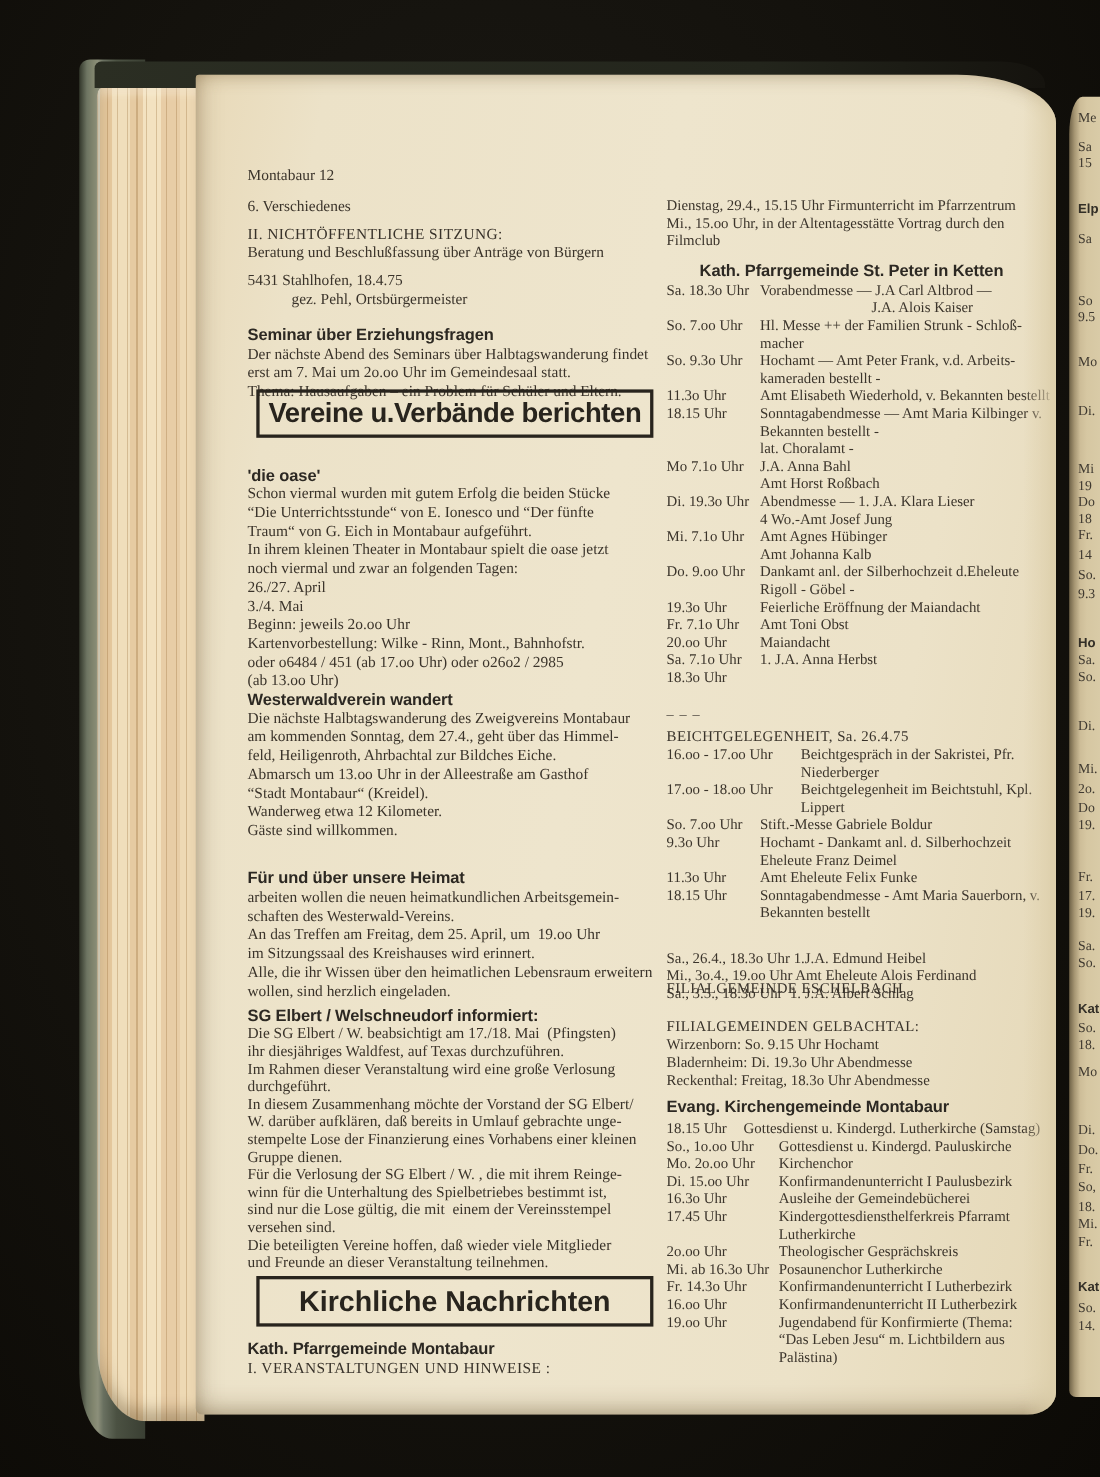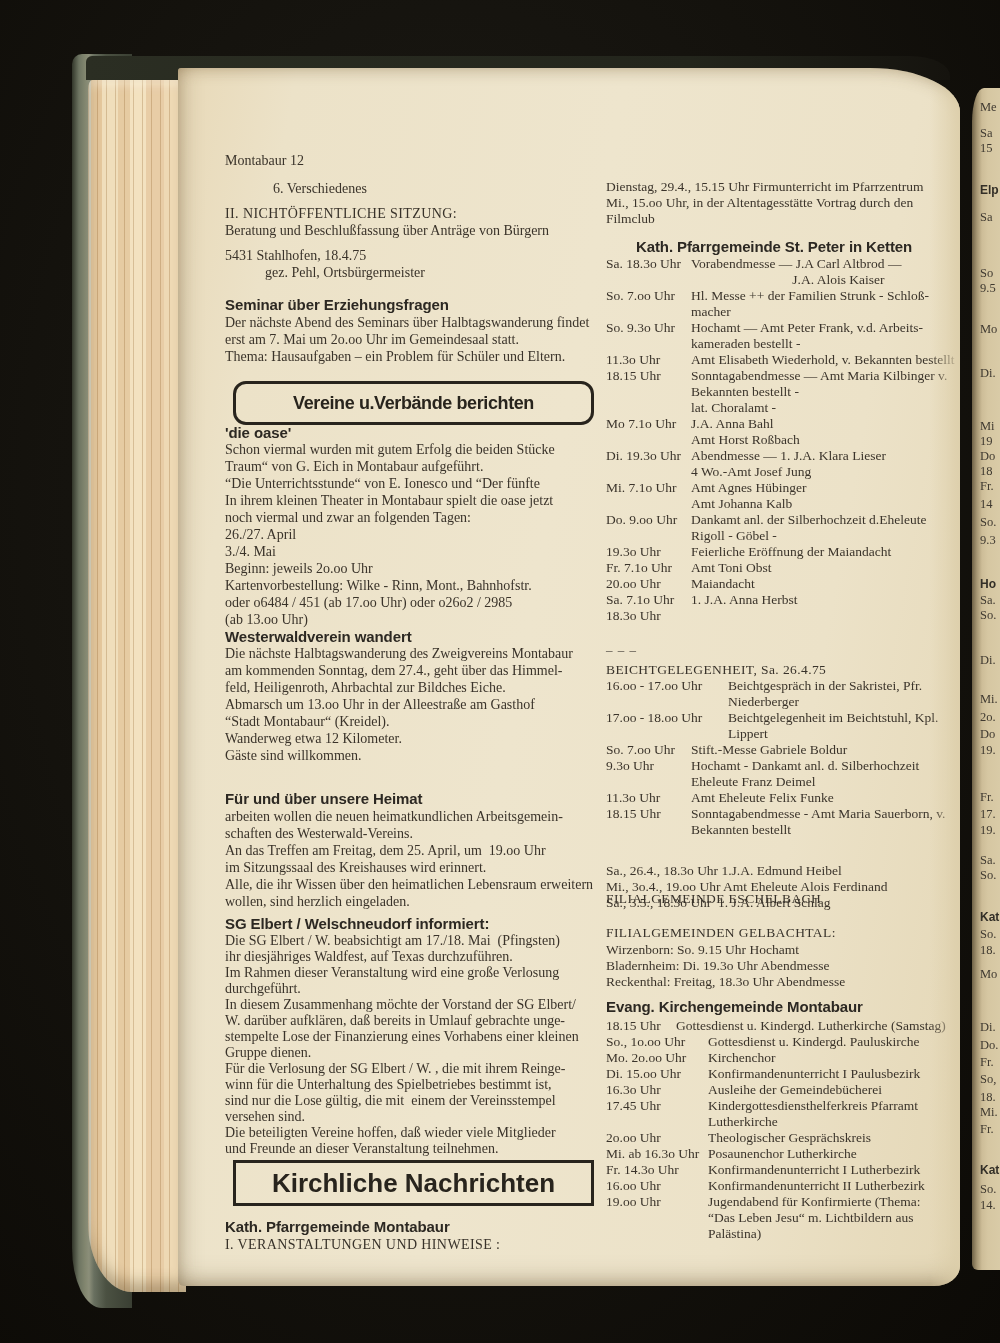--- a/index.html
+++ b/index.html
@@ -42,37 +42,37 @@
   .body-r{font-size:13.5px;line-height:16px;color:#3b342b;}
   .tl{white-space:pre;}
   .lh16 .tl{line-height:16px;}
   .h-sans{font-family:"Liberation Sans",sans-serif;font-weight:bold;font-size:15px;
           color:#2c2822;letter-spacing:-0.1px;white-space:pre;}
   .h-caps{letter-spacing:0.4px;white-space:pre;color:#38322a;}
   .ind{padding-left:40px;}
   .box{position:absolute;left:55px;width:355px;border:3px solid #28241d;display:flex;
        align-items:center;justify-content:center;color:#28241d;
        font-family:"Liberation Sans",sans-serif;font-weight:bold;white-space:pre;}
-  #box1{top:313px;height:38px;font-size:18px;letter-spacing:-0.4px;border-radius:13px;}
+  #box1{top:286px;height:38px;font-size:25px;letter-spacing:-0.4px;}
   #box2{top:1092px;height:40px;font-size:26px;letter-spacing:0px;}
 
   
   .srow{display:flex;}
   .time{flex:none;width:85px;white-space:pre;}
   .desc{flex:1;min-width:0;}
   .sl{white-space:pre;height:16px;}
   #rows-beicht .time{width:85px;}
   #rows-beicht div.srow:nth-of-type(1) .time,
   #rows-beicht div.srow:nth-of-type(2) .time{width:122px;}
   #rows-evang .time{width:102px;}
   #rows-evang div.srow:nth-of-type(1) .time{width:70px;}
 
   
   #lc-loc{top:84px;}
-  #lc-num{top:112px;margin-left:48px;}
+  #lc-num{top:112px;}
   #lc-sitzung{top:137px;}
   #lc-sig{top:179px;}
   #lc-h-seminar{top:228px;}
   #lc-t-seminar{top:246px;}
   #lc-h-oase{top:356px;}
   #lc-t-oase{top:373px;}
   #lc-h-ww{top:560px;}
   #lc-t-ww{top:577px;}
   #lc-h-heimat{top:722px;}
   #lc-t-heimat{top:740px;}
@@ -126,22 +126,22 @@
       </div>
 
     <div id="box1" class="box">
       <span>Vereine u.Verbände berichten</span>
     </div>
 
     <div id="lc-h-oase" class="lc h-sans">'die oase'</div>
     <div id="lc-t-oase" class="lc body-l">
 
     <div class="tl">Schon viermal wurden mit gutem Erfolg die beiden Stücke</div>
+        <div class="tl">“Die Unterrichtsstunde“ von E. Ionesco und “Der fünfte</div>
         <div class="tl">Traum“ von G. Eich in Montabaur aufgeführt.</div>
-        <div class="tl">“Die Unterrichtsstunde“ von E. Ionesco und “Der fünfte</div>
         <div class="tl">In ihrem kleinen Theater in Montabaur spielt die oase jetzt</div>
         <div class="tl">noch viermal und zwar an folgenden Tagen:</div>
         <div class="tl">26./27. April</div>
         <div class="tl">3./4. Mai</div>
         <div class="tl">Beginn: jeweils 2o.oo Uhr</div>
         <div class="tl">Kartenvorbestellung: Wilke - Rinn, Mont., Bahnhofstr.</div>
         <div class="tl">oder o6484 / 451 (ab 17.oo Uhr) oder o26o2 / 2985</div>
         <div class="tl">(ab 13.oo Uhr)</div>
       </div>
 

